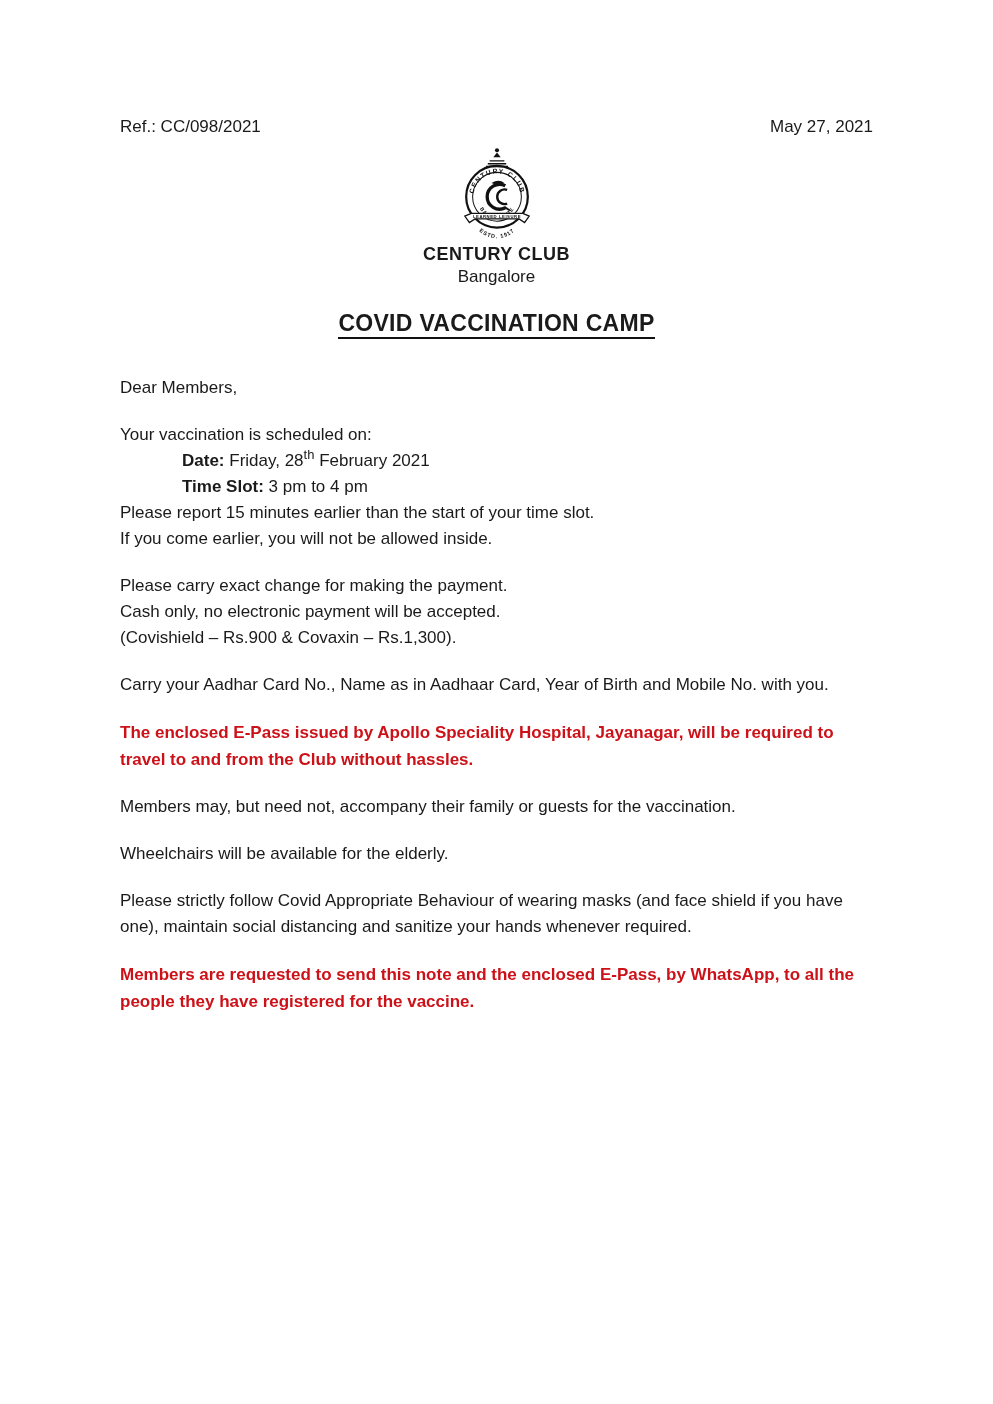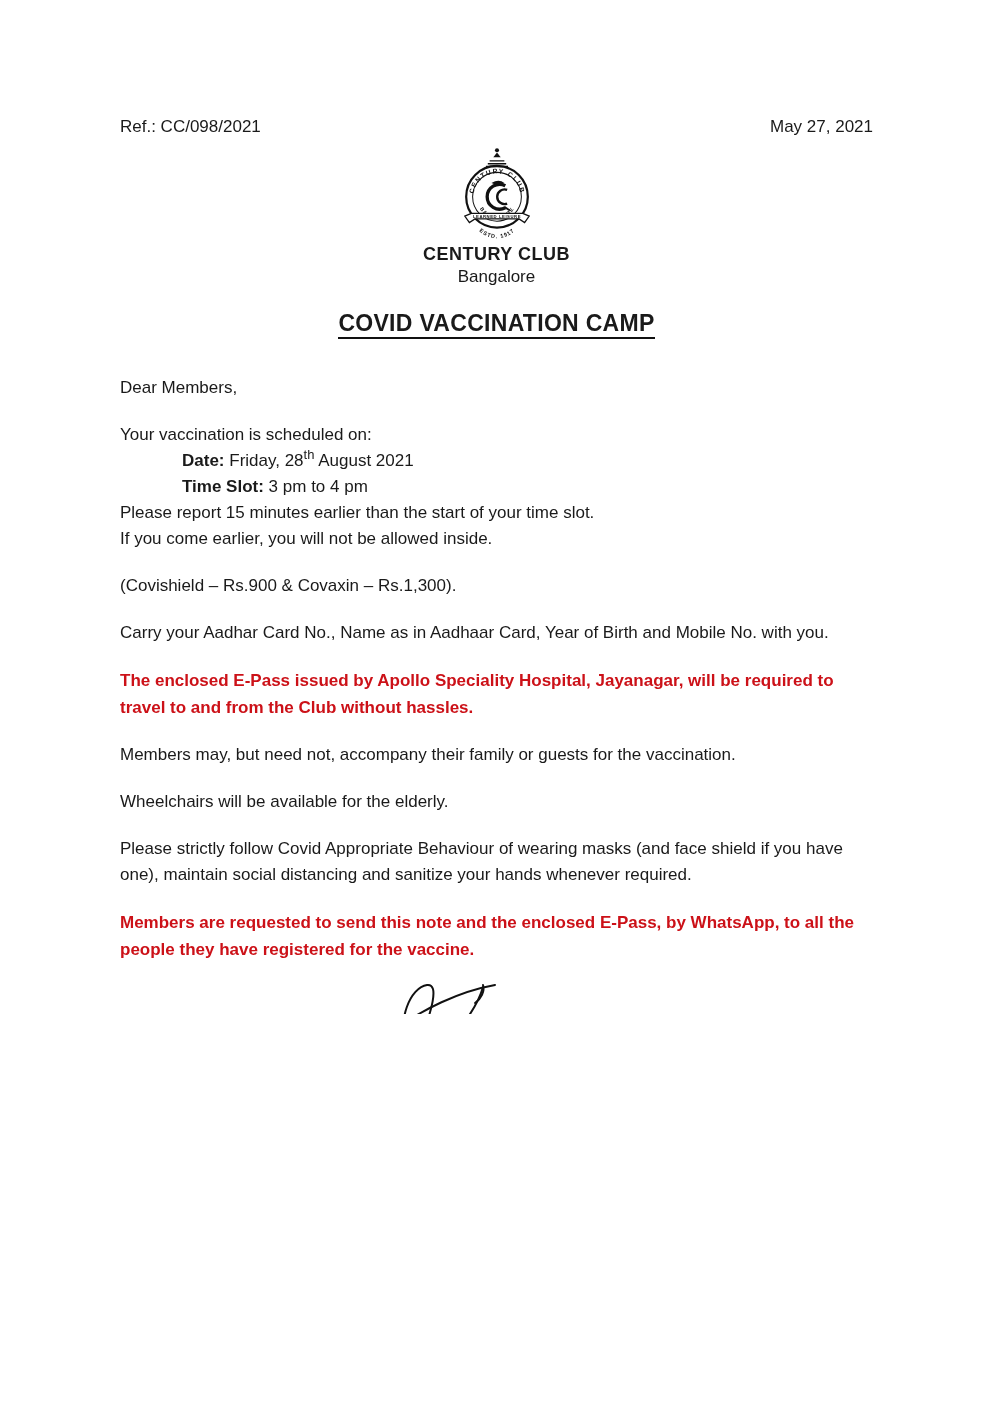--- a/index.html
+++ b/index.html
@@ -107,27 +107,29 @@
   </div>
 
   <div class="title-wrap">
     <span class="doc-title">COVID VACCINATION CAMP</span>
   </div>
 
   <p class="para first-para">Dear Members,</p>
 
   <div class="para">
     <p>Your vaccination is scheduled on:</p>
-    <p class="indent"><b>Date:</b>&nbsp;<span>Friday, 28</span><sup>th</sup><span> August 2021</span></p>
+    <p class="indent"><b>Date:</b>&nbsp;<span>Friday, 28</span><sup>th</sup><span> February 2021</span></p>
     <p class="indent"><b>Time Slot:</b>&nbsp;<span>3 pm to 4 pm</span></p>
     <p>Please report 15 minutes earlier than the start of your time slot.</p>
     <p>If you come earlier, you will not be allowed inside.</p>
   </div>
 
   <div class="para">
+    <p>Please carry exact change for making the payment.</p>
+    <p>Cash only, no electronic payment will be accepted.</p>
     <p>(Covishield – Rs.900 &amp; Covaxin – Rs.1,300).</p>
   </div>
 
 
   <p class="para">Carry your Aadhar Card No., Name as in Aadhaar Card, Year of Birth and Mobile No. with you.</p>
 
   <p class="para red">The enclosed E-Pass issued by Apollo Speciality Hospital, Jayanagar, will be required to travel to and from the Club without hassles.</p>
 
   <p class="para">Members may, but need not, accompany their family or guests for the vaccination.</p>
 

